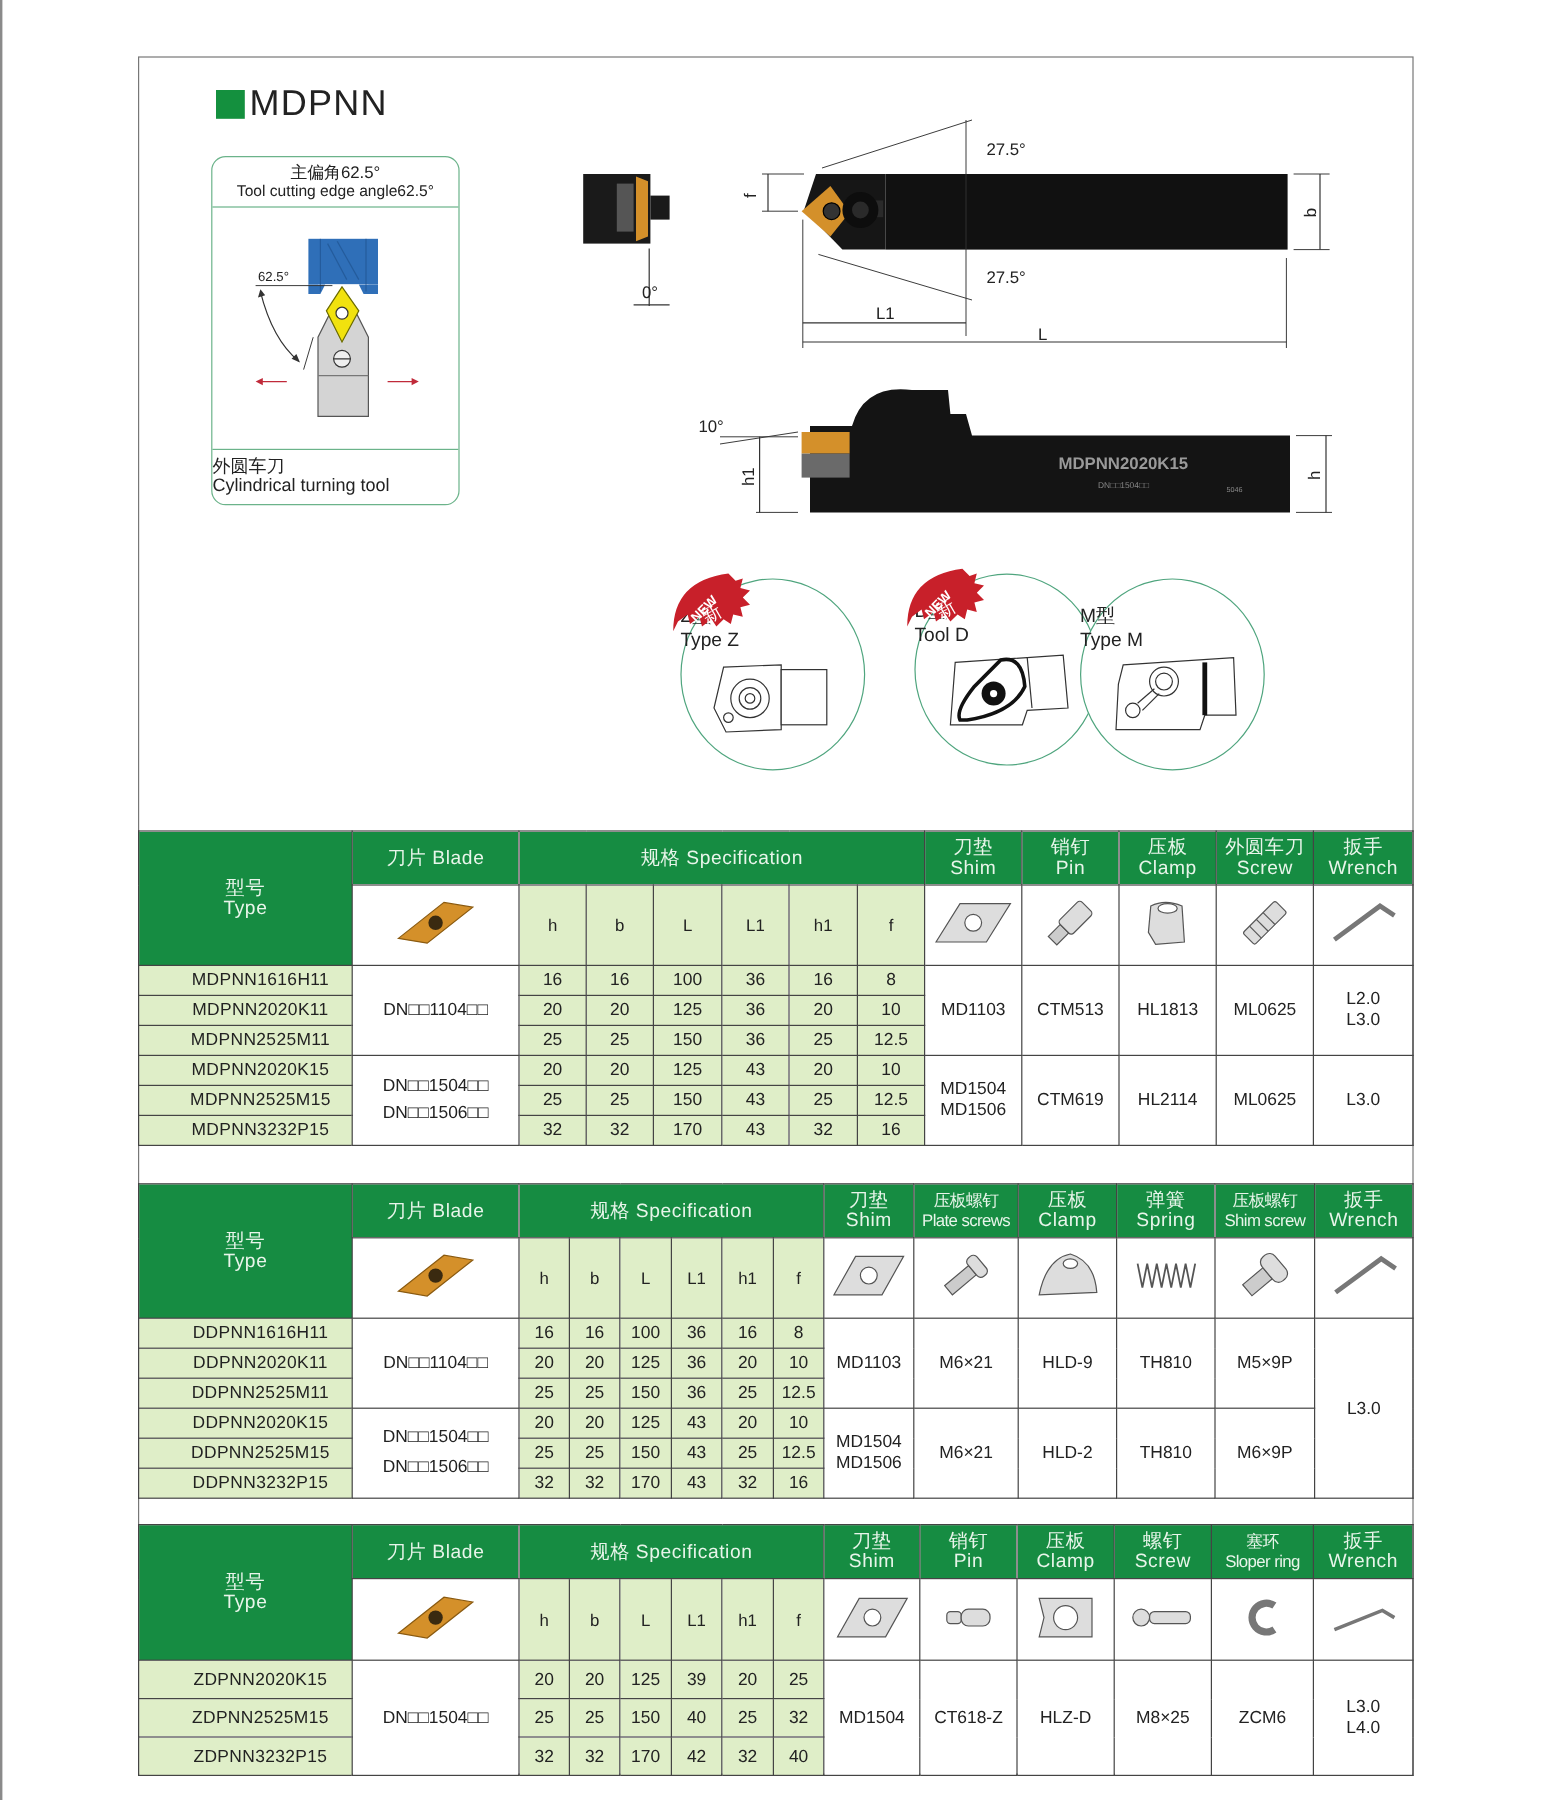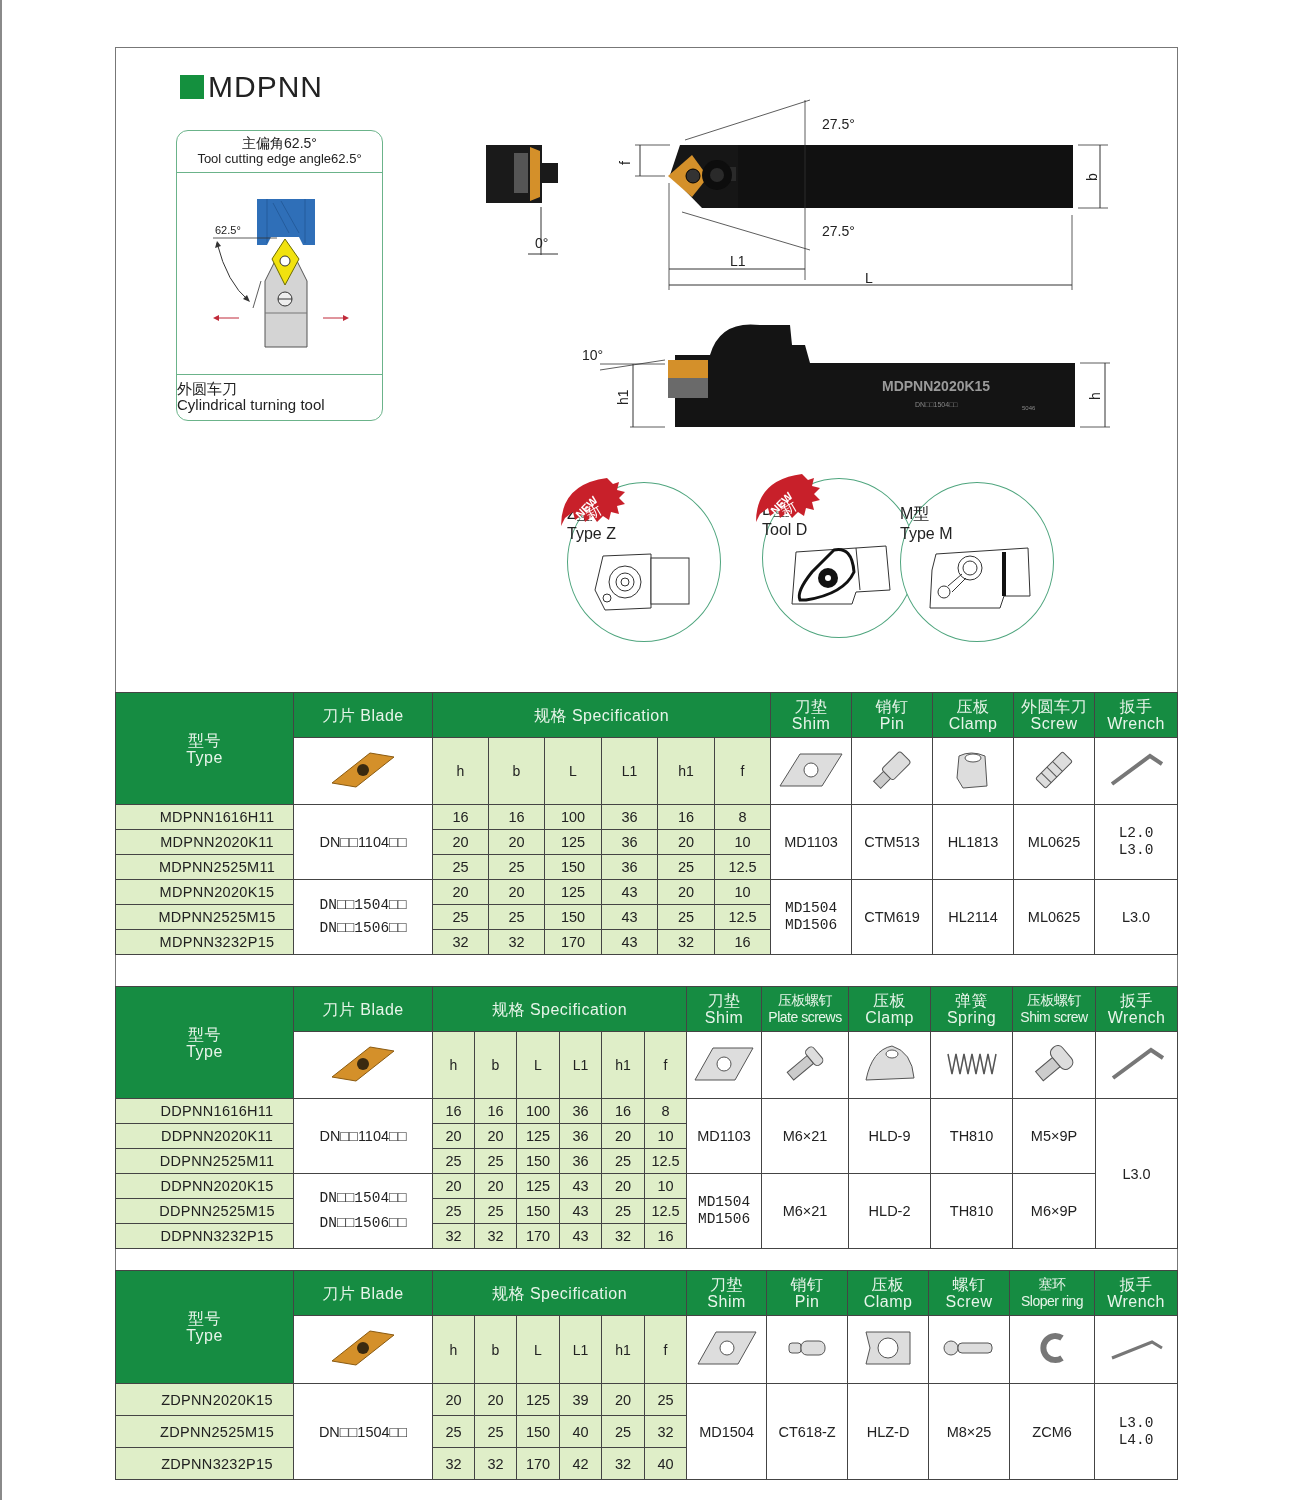--- a/index.html
+++ b/index.html
@@ -25,21 +25,21 @@
   .newbadge { position: absolute; left: -12px; top: -8px; }
 
   table.spec { position: absolute; left: 115px; border-collapse: collapse; table-layout: fixed; font-family: "Liberation Sans", sans-serif; }
   table.spec td, table.spec th { border: 1px solid #444; text-align: center; vertical-align: middle; font-weight: normal; font-size: 14.5px; color: #222; overflow: hidden; white-space: nowrap; }
   table.spec th.g { background: #168c42; color: #e8f5ea; font-size: 16px; line-height: 17px; letter-spacing: 0.5px; }
   table.spec th.g.small { font-size: 14px; letter-spacing: -0.5px; }
   table.spec td.lg { background: #dfeec8; }
   table.spec td.w { background: #ffffff; }
   table.spec td.type { background: #dfeec8; font-size: 14.5px; letter-spacing: 0.3px; padding-left: 25px; }
   table.spec td.spechd { background: #dfeec8; font-size: 14px; }
-  .two { line-height: 17px; white-space: normal; font-family: Liberation Mono, monospace; }
+  .two { line-height: 17px; white-space: normal; }
 </style>
 </head>
 <body>
 
 <div class="outer-left"></div>
 <div class="frame"></div>
 
 <div class="title">
   <div class="sq"></div>
   <span class="txt">MDPNN</span>

